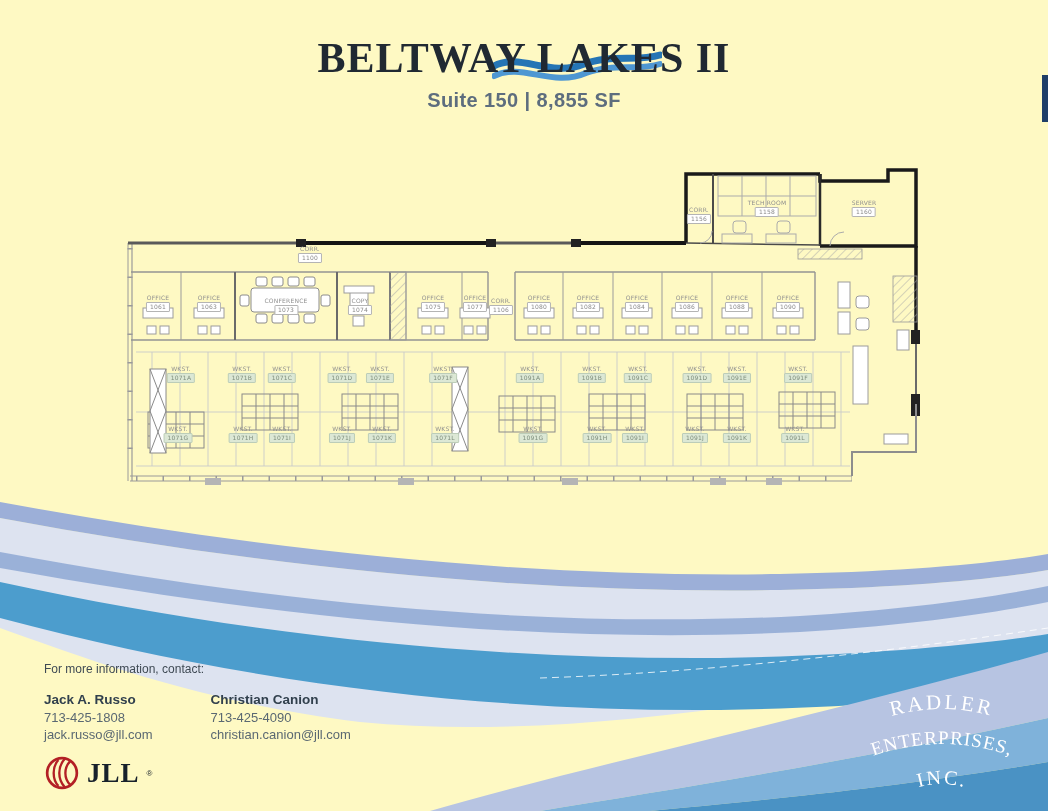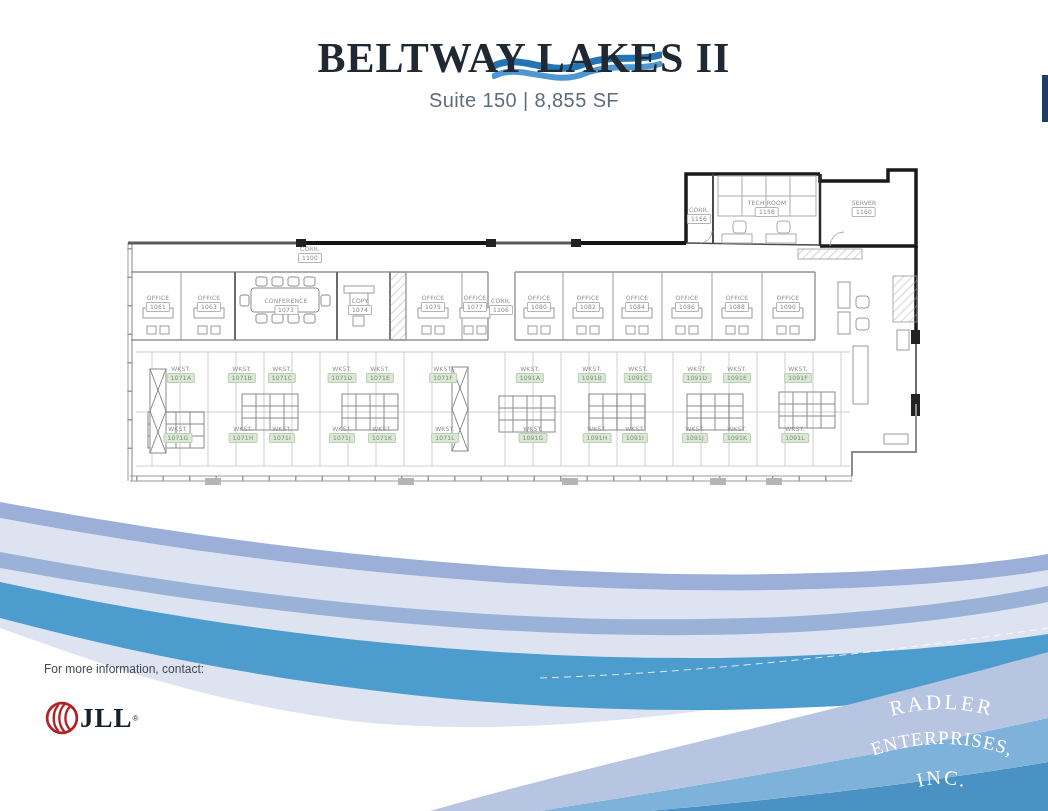--- a/index.html
+++ b/index.html
@@ -1,43 +1,43 @@
 <!DOCTYPE html>
 <html><head>
 <meta charset="utf-8">
 <style>
   html,body{margin:0;padding:0;background:#e8e8e8}
-  .page{position:relative;width:1048px;height:811px;background:#ffffff;overflow:hidden;
+  .page{position:relative;width:1048px;height:811px;background:#fef9c3;overflow:hidden;
         font-family:"Liberation Sans",sans-serif}
   
   .hdr{position:absolute;top:34px;left:0;width:100%;text-align:center}
   .title-wave{position:absolute;left:492px;top:12px;z-index:0}
   .hdr h1{position:relative;z-index:1;margin:0;font:700 42px "Liberation Serif",serif;
           color:#202932;letter-spacing:1px}
-  .hdr .sub{position:relative;z-index:1;margin-top:7px;font-size:20px;font-weight:400;
+  .hdr .sub{position:relative;z-index:1;margin-top:7px;font-size:20px;font-weight:700;
             color:#5d6d7e;letter-spacing:.4px}
   
   .plan-svg{position:absolute;left:0;top:0;width:1048px;height:811px;z-index:2}
   .labels-layer{position:absolute;left:0;top:0;width:1048px;height:811px;z-index:3;pointer-events:none}
   .room-label,.wkst-label{position:absolute;transform:translate(-50%,-50%);
     display:flex;flex-direction:column;align-items:center;gap:1px;
     font-family:"DejaVu Sans",sans-serif;font-size:6px;line-height:7px;color:#8f8f8f;
     white-space:nowrap;letter-spacing:.2px}
   .lbl-num{border:1px solid #b4b4b4;background:#fff;color:#8a8a8a;padding:0 3px;
            font-size:6px;line-height:8px;border-radius:1px}
   .wkst-label .lbl-num{background:#dce8d5;border-color:#bccdb8;color:#7e8d7c}
   
   .wave-svg{position:absolute;left:0;top:0;width:1048px;height:811px;z-index:1}
   
   .contact{position:absolute;left:44px;top:662px;z-index:4;color:#3e4a55}
   .contact .lead{font-size:12px;color:#3f4a54;margin:0 0 16px 0}
   .people{display:flex;gap:58px}
   .person .nm{font-size:13.5px;font-weight:700;color:#31404d;margin-bottom:2px}
   .person .ph,.person .em{font-size:13px;color:#5a6872;line-height:17px}
-  .jll{display:flex;align-items:center;margin-top:24px}
+  .jll{display:flex;align-items:center;gap:7px;margin-top:12px}
   .jll-word{font:700 27px "Liberation Serif",serif;color:#17212b;letter-spacing:1px}
   .jll sup{font-size:8px;color:#17212b;vertical-align:18px}
   
   .radler{position:absolute;left:836px;top:670px;z-index:4}
   .radler text{fill:#fff;font-family:"Liberation Serif",serif}
   .edge-bar{position:absolute;left:1042px;top:75px;width:6px;height:47px;background:#1e3e68;z-index:4}
 </style>
 </head>
 <body>
 
@@ -371,20 +371,32 @@
         <span class="lbl-num">1091K</span>
       </div>
       <div class="wkst-label" style="left: 795px; top: 434px;">
         <span class="lbl-name">WKST.</span>
         <span class="lbl-num">1091L</span>
       </div>
     </div>
 
   <div class="contact">
     <p class="lead">For more information, contact:</p>
+    <div class="people">
+      <div class="person">
+        <div class="nm">Jack A. Russo</div>
+        <div class="ph">713-425-1808</div>
+        <div class="em">jack.russo@jll.com</div>
+      </div>
+      <div class="person">
+        <div class="nm">Christian Canion</div>
+        <div class="ph">713-425-4090</div>
+        <div class="em">christian.canion@jll.com</div>
+      </div>
+    </div>
     <div class="jll">
       <svg width="36" height="36" viewBox="0 0 40 40" fill="none" stroke="#b32025">
         <circle cx="20" cy="20" r="16.5" stroke-width="3"></circle>
         <path d="M16,5.5 C9,13 9,27 16,34.5" stroke-width="2.6"></path>
         <path d="M23,4.5 C15,13 15,27 23,35.5" stroke-width="2.6"></path>
         <path d="M29,7 C22,14 22,26 29,33" stroke-width="2.6"></path>
       </svg>
       <span class="jll-word">JLL</span>
         <sup>®</sup>
     </div>

